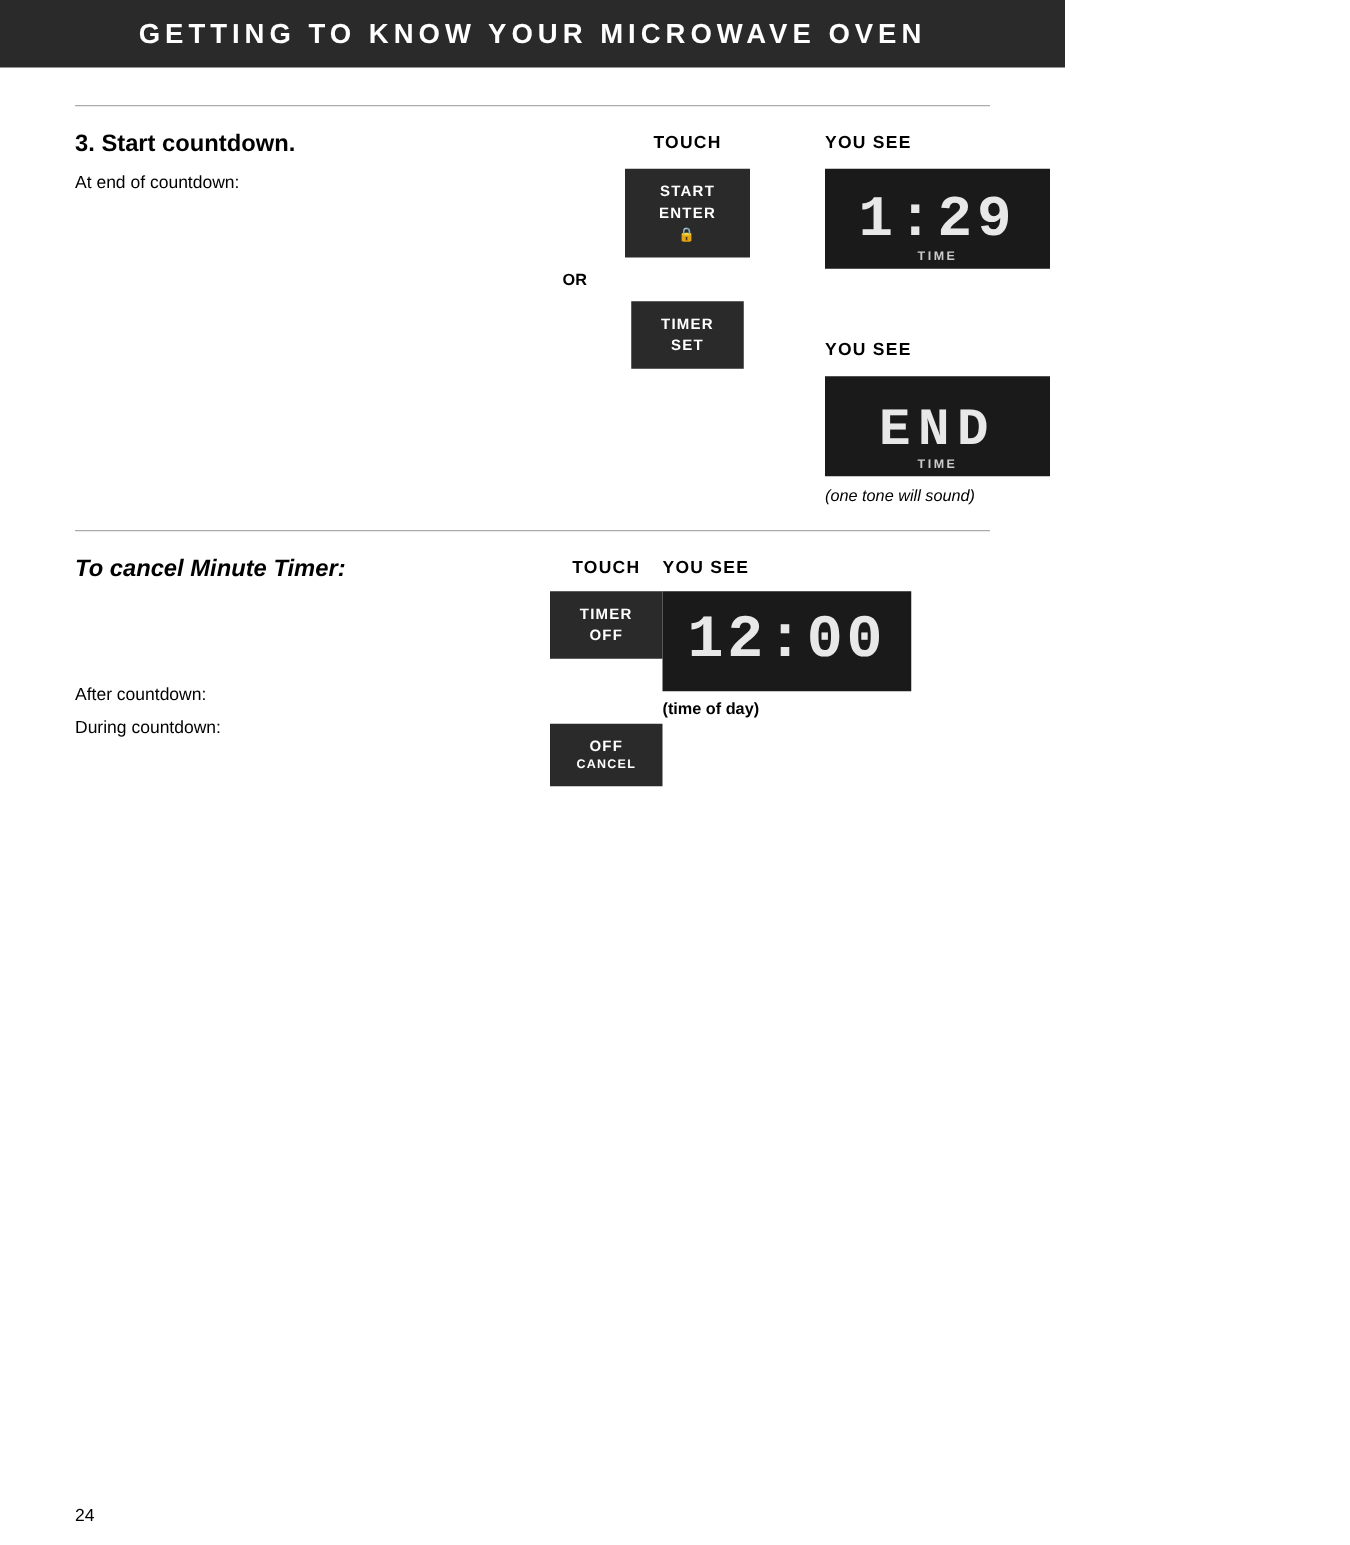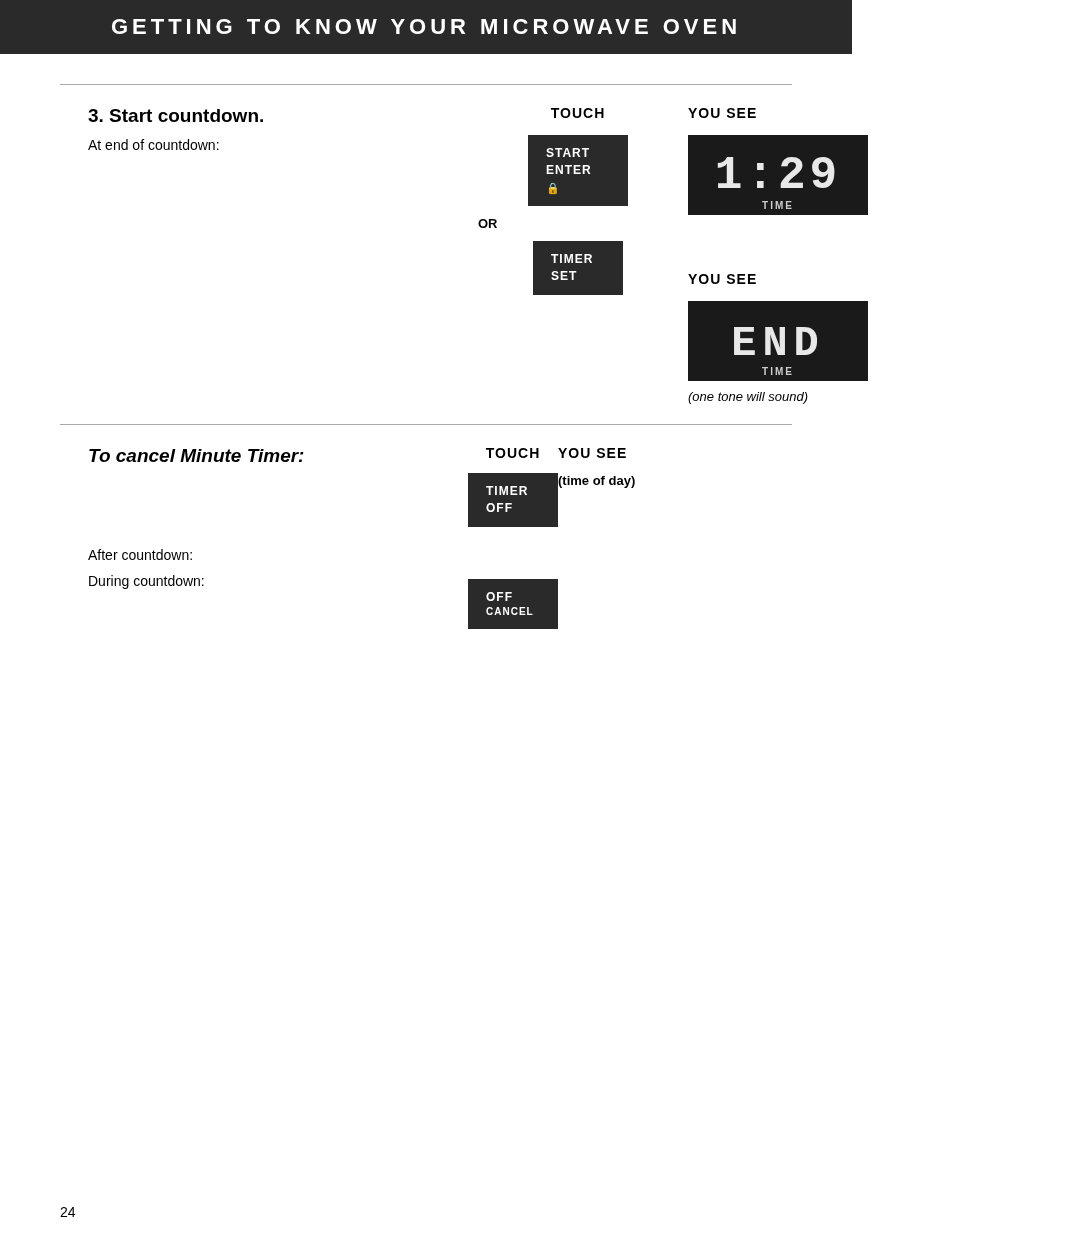--- a/index.html
+++ b/index.html
@@ -50,21 +50,20 @@
       display: flex;
       flex-direction: row;
       align-items: flex-start;
       gap: 0;
       margin-bottom: 20px;
     }
 
     .section-left {
       flex: 0 0 380px;
       padding-right: 20px;
-      margin-left: 28px;
     }
 
     .section-center {
       flex: 0 0 220px;
       display: flex;
       flex-direction: column;
       align-items: center;
       gap: 8px;
     }
 
@@ -118,21 +117,21 @@
       border: none;
       padding: 10px 18px;
       font-size: 12px;
       font-weight: bold;
       letter-spacing: 1px;
       text-align: center;
       min-width: 90px;
       cursor: pointer;
       display: flex;
       flex-direction: column;
-      align-items: flex-start;
+      align-items: center;
       justify-content: center;
       line-height: 1.4;
       position: relative;
     }
 
     .btn-start {
       min-width: 100px;
       padding: 10px 18px;
     }
 
@@ -329,20 +328,23 @@
 
       <button class="btn">
         <span>OFF</span>
         <span style="font-size: 10px;">CANCEL</span>
       </button>
     </div>
 
     <div class="section-right-row">
       <div class="column-label">YOU SEE</div>
 
+      <div class="display-screen time-of-day">
+        <span class="seg-font display-time-of-day-value">12:00</span>
+      </div>
 
       <div class="caption-text-bold">(time of day)</div>
     </div>
 
   </div>
 
   <div class="page-number">24</div>
 
 </div>
 

